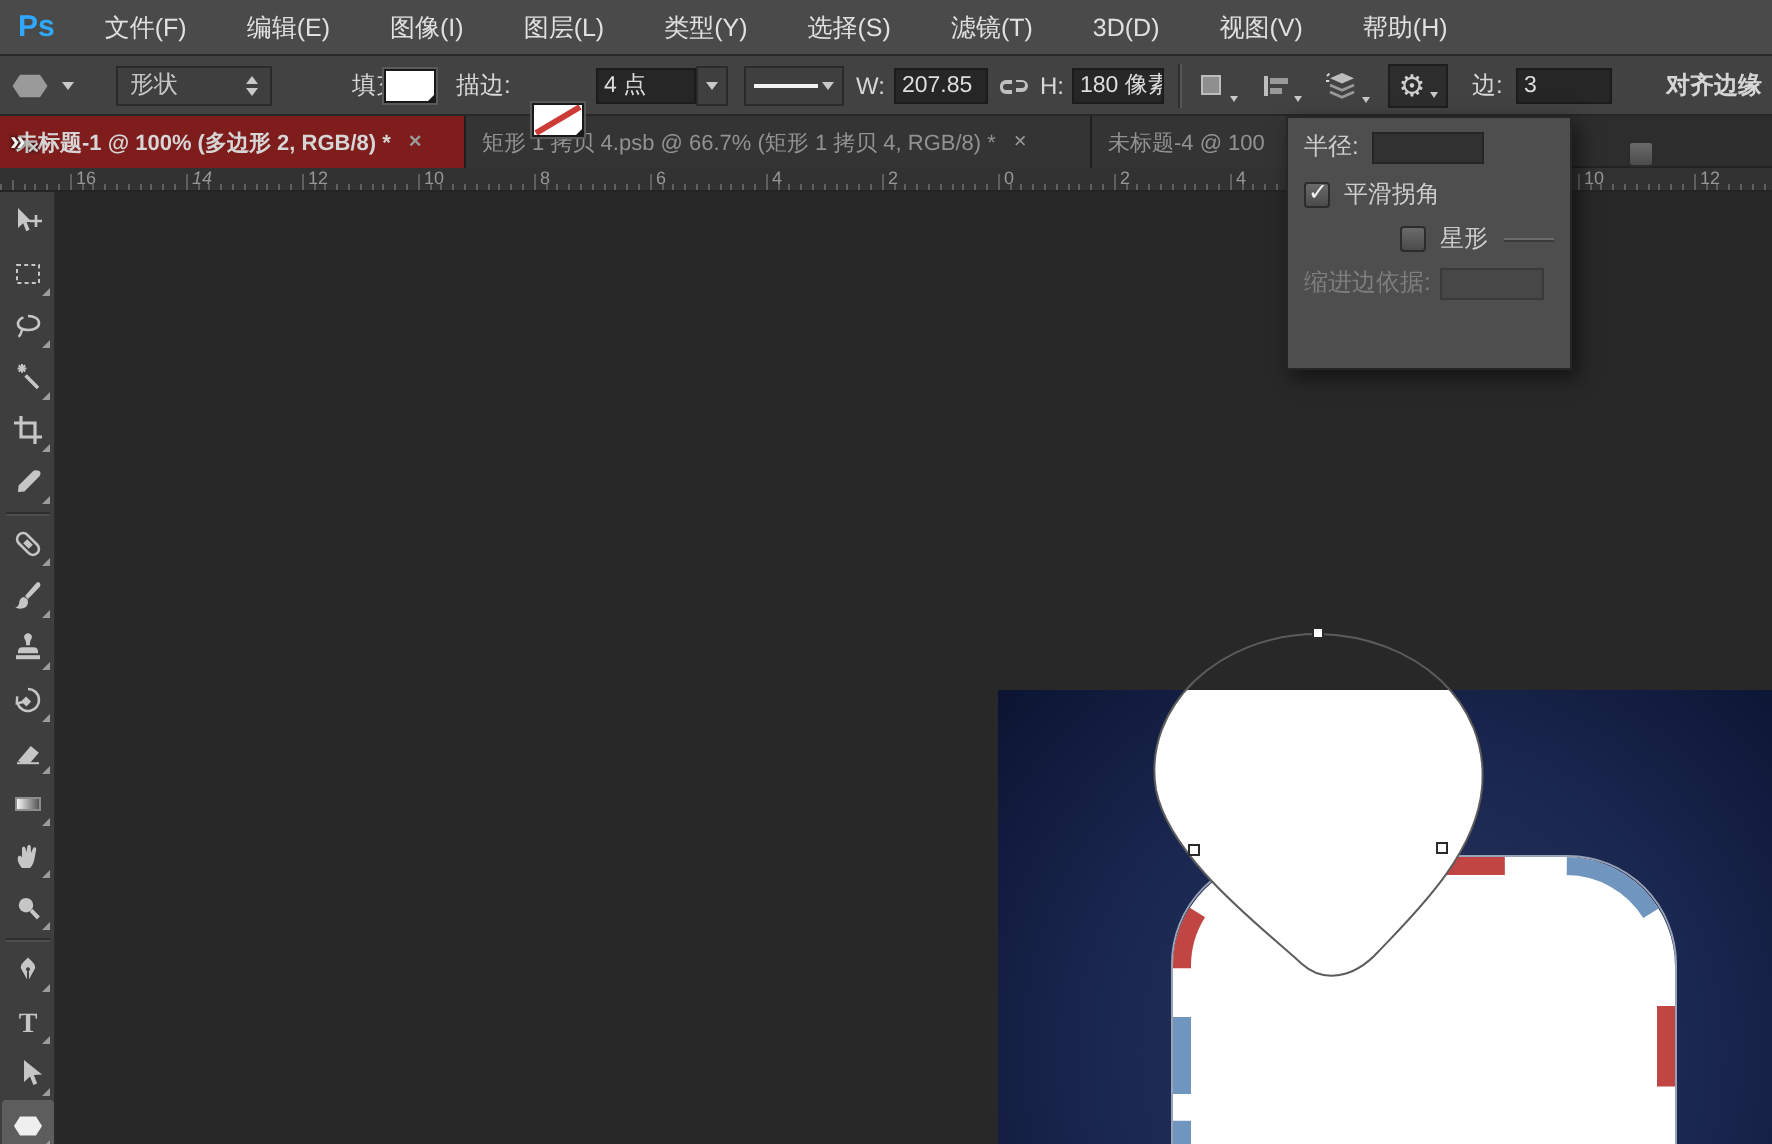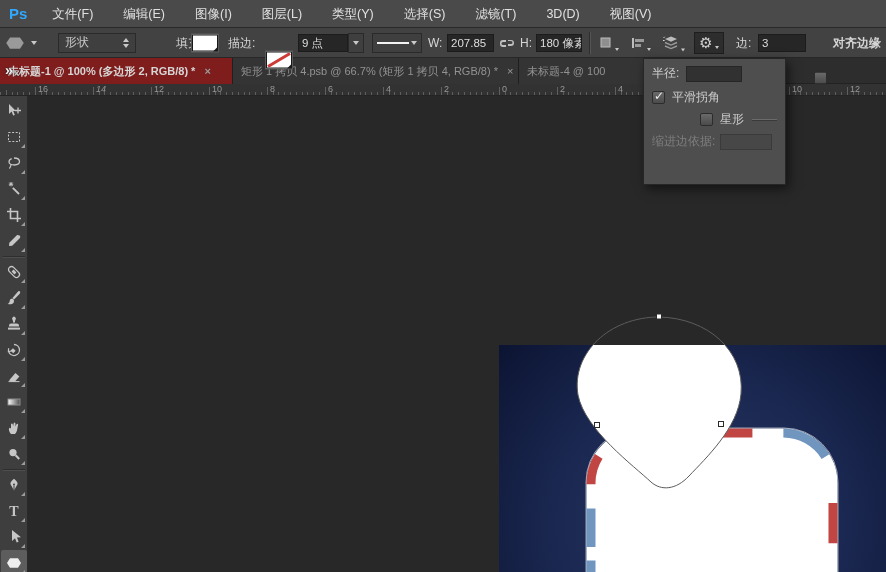--- a/index.html
+++ b/index.html
@@ -92,20 +92,21 @@
     <div id="menu-items" style="display:flex;">
         <span class="menu-item">文件(F)</span>
         <span class="menu-item">编辑(E)</span>
         <span class="menu-item">图像(I)</span>
         <span class="menu-item">图层(L)</span>
         <span class="menu-item">类型(Y)</span>
         <span class="menu-item">选择(S)</span>
         <span class="menu-item">滤镜(T)</span>
         <span class="menu-item">3D(D)</span>
         <span class="menu-item">视图(V)</span>
+        <span class="menu-item">帮助(H)</span>
       </div>
   </div>
 
   <div class="optionsbar">
     <div style="left:5px; display:flex; align-items:center;">
       <svg width="20" height="20" viewBox="0 0 16 16">
         <polygon points="4,3.5 12,3.5 15,8 12,12.5 4,12.5 1,8" fill="#9a9a9a"></polygon>
       </svg>
       <span class="caret" style="margin-left:6px;"></span>
     </div>
@@ -120,21 +121,21 @@
     <div class="swatch" style="left:192px;">
       <span class="mini-caret"></span>
     </div>
     <span class="ob-label" style="left:228px;">描边:</span>
     <div class="swatch" style="left:266px;">
       <svg width="24" height="15" viewBox="0 0 24 15">
         <line x1="1" y1="14" x2="23" y2="1" stroke="#cc3b36" stroke-width="3"></line>
       </svg>
       <span class="mini-caret"></span>
     </div>
-    <div class="ob-input" style="left:298px; width:50px; line-height:17px;">9 点</div>
+    <div class="ob-input" style="left:298px; width:50px; line-height:17px;">4 点</div>
     <div class="ob-btn" style="left:348px; width:16px; height:20px;">
       <span class="caret"></span>
     </div>
     <div class="ob-btn" style="left:372px; width:50px; justify-content:space-between; padding:0 4px;">
       <span style="display:inline-block; width:32px; height:2px; background:#f2f2f2;"></span>
       <span class="caret"></span>
     </div>
     <span class="ob-label" style="left:428px;">W:</span>
     <div class="ob-input" style="left:447px; width:47px;">207.85</div>
     <svg style="left:499px;" width="16" height="16" viewBox="0 0 16 16" class="ob-abs">
@@ -174,21 +175,21 @@
     <div class="ob-input" style="left:758px; width:48px;">3</div>
     <span class="checkbox" style="left:814px;"></span>
     <span class="ob-label" style="left:833px;font-weight:bold;">对齐边缘</span>
   </div>
 
   <div class="tabbar" id="tabbar">
       <div class="tab active" style="width: 233px;">
         <span>未标题-1 @ 100% (多边形 2, RGB/8) *</span>
         <span class="tab-close">×</span>
       </div>
-      <div class="tab" style="width: 286px;">
+      <div class="tab" style="width: 313px;">
         <span>矩形 1 拷贝 4.psb @ 66.7% (矩形 1 拷贝 4, RGB/8) *</span>
         <span class="tab-close">×</span>
       </div>
       <div class="tab" style="width: 150px;">
         <span>未标题-4 @ 100</span>
       </div>
     </div>
   <div class="mouse-cursor">
     <span>»</span><span class="mx">×</span>
   </div>

